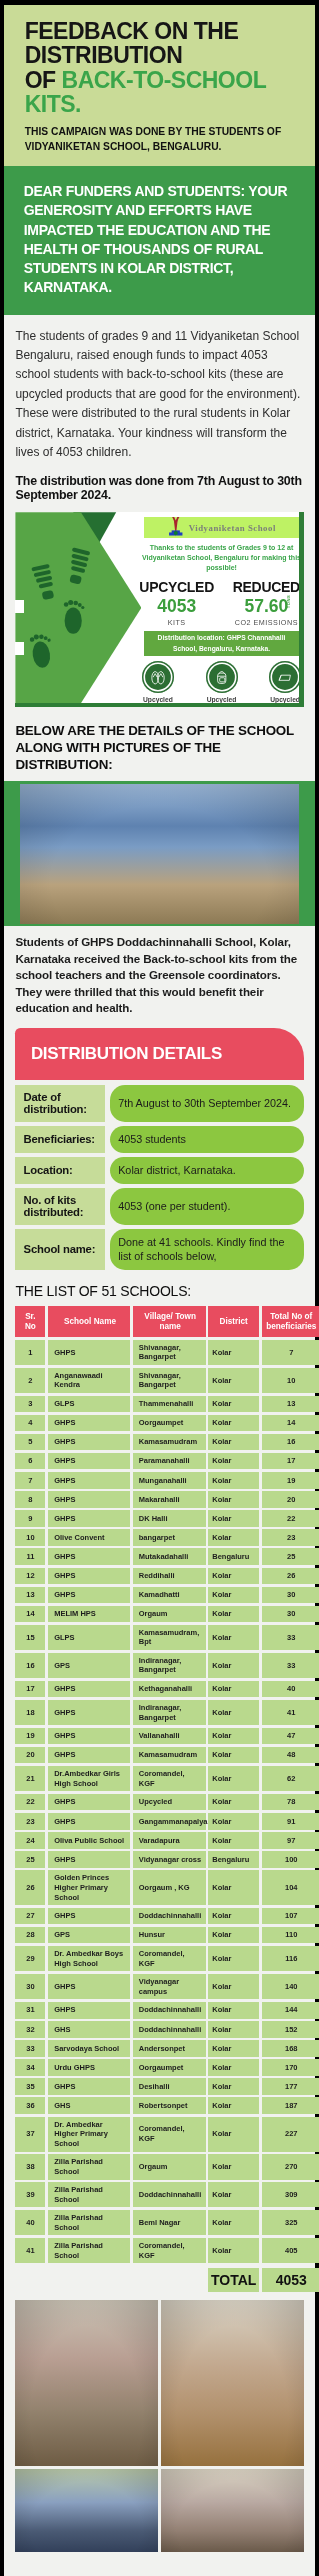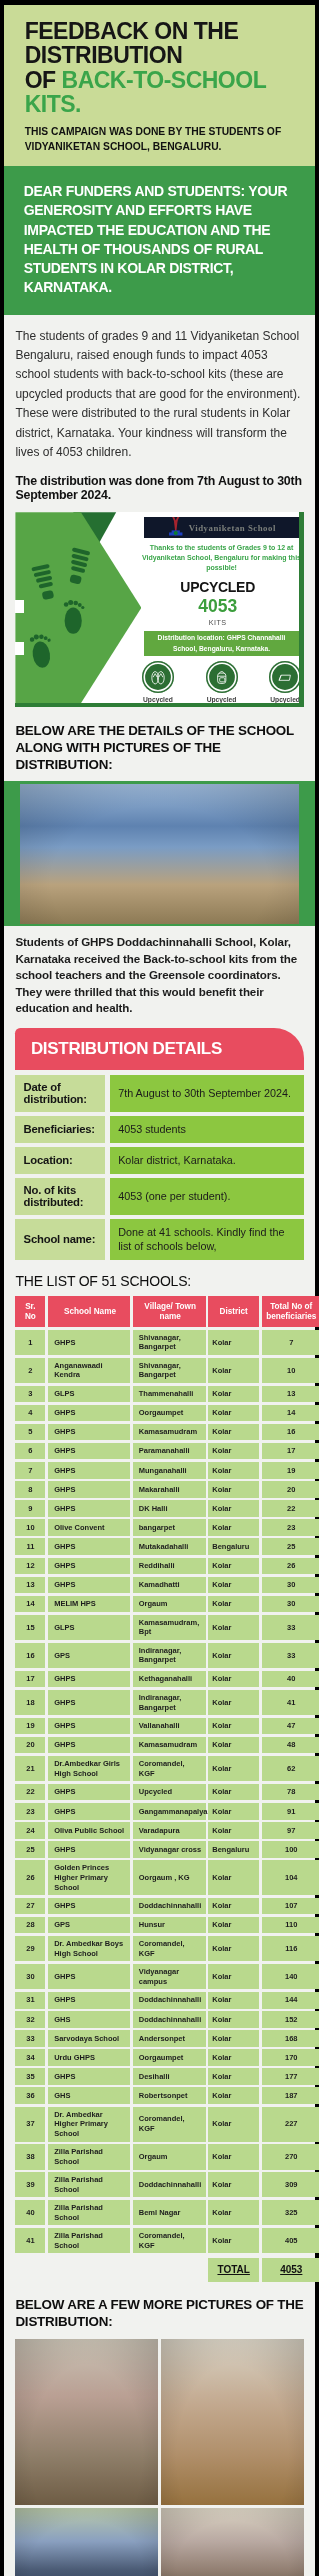--- a/index.html
+++ b/index.html
@@ -40,21 +40,21 @@
   .arrow-side{position:absolute;left:0;top:0;bottom:0;width:126px;}
   .arrow-dark{position:absolute;left:0;top:0;width:100%;height:100%;
     background:var(--arrow-dark);clip-path:polygon(46% 0,80% 0,58% 26%,46% 12%);}
   .arrow-main{position:absolute;left:0;top:0;width:100%;height:100%;
     background:var(--arrow-green);clip-path:polygon(0 0,52% 0,100% 50%,52% 100%,0 100%);}
   .notch{position:absolute;left:0;width:8.2px;height:13.4px;background:#fff;}
   .n1{top:46%;} .n2{top:68%;}
   .footprints{position:absolute;left:0;top:0;width:100%;height:100%;}
 
   .info-right{position:absolute;left:129px;right:0;top:0;bottom:0;display:flex;flex-direction:column;align-items:center;padding-top:5.2px;}
-  .logo-box{background:#0f172a;width:155px;height:32px;display:flex;align-items:center;justify-content:center;gap:4.1px;}
+  .logo-box{background:#bef264;width:155px;height:32px;display:flex;align-items:center;justify-content:center;gap:4.1px;}
   .logo-text{font-family:"Liberation Serif",serif;color:#7b7f7b;font-weight:700;font-size:8.8px;letter-spacing:0.5px;}
   .thanks{margin-top:5.2px;width:160px;text-align:center;color:var(--accent-green);font-weight:800;font-size:7px;line-height:1.45;}
   .stats{margin-top:5.2px;display:flex;align-items:flex-end;}
   .stat{width:82px;text-align:center;}
   .stat .lab{font-size:14px;font-weight:800;color:#151515;letter-spacing:-0.3px;}
   .stat .num{font-size:17.5px;font-weight:800;color:#3c9e3d;margin-top:1px;position:relative;display:inline-block;}
   .stat .tons{position:absolute;right:-7.2px;top:3.1px;font-size:4.1px;font-weight:700;color:#3c9e3d;transform:rotate(-90deg);letter-spacing:0.5px;}
   .stat .unit{font-size:7.2px;color:#4c4c4c;letter-spacing:0.5px;margin-top:1px;}
   .stat-divider{width:1.5px;background:#2e7d36;margin:2.1px 3.1px 0 3.1px;}
   .loc-banner{margin-top:4.1px;background:#61a83f;color:#fff;width:100%;text-align:center;font-size:6.7px;font-weight:600;line-height:1.5;padding:2.6px 7.2px;}
@@ -66,38 +66,38 @@
   
   .sec-heading{font-size:13.4px;font-weight:800;color:#0e0e0e;line-height:1.3;letter-spacing:-0.2px;margin-top:14.4px;}
 
   
   .photo-band{background:var(--dark-banner);margin:7.2px -11.3px 0 -11.3px;padding:2.6px 15.5px;}
   .photo{width:100%;position:relative;overflow:hidden;}
   .photo:after{content:"";position:absolute;inset:0;background:radial-gradient(ellipse at 50% 70%, rgba(0,0,0,0) 55%, rgba(0,0,0,0.18) 100%);}
   .caption{font-size:11.6px;font-weight:700;color:#1c1c1c;line-height:1.42;margin-top:8.2px;letter-spacing:-0.1px;}
 
   
-  .red-head{margin-top:11.3px;background:var(--red-header);border-radius:5.2px 30px 0 0;height:42px;display:flex;align-items:center;padding-left:15.5px;}
+  .red-head{margin-top:11.3px;background:var(--red-header);border-radius:5.2px 30px 0 0;height:52px;display:flex;align-items:center;padding-left:15.5px;}
   .red-head span{color:#fff;font-size:17px;font-weight:800;letter-spacing:-0.3px;}
   .dd-table{margin-top:5.2px;display:flex;flex-direction:column;gap:4.6px;}
   .dd-row{display:flex;gap:4.6px;}
   .dd-label{width:90px;background:var(--label-cell);display:flex;align-items:center;padding:6.2px 8.2px;font-size:11.3px;font-weight:800;color:#141414;letter-spacing:-0.2px;}
-  .dd-value{flex:1;background:var(--value-cell);display:flex;align-items:center;padding:6.2px 8.2px;font-size:10.8px;font-weight:500;color:#1b1b1b;line-height:1.3;}
+  .dd-value{flex:1;background:var(--value-cell);display:flex;align-items:center;padding:6.2px 8.2px;font-size:10.8px;font-weight:500;color:#1b1b1b;line-height:1.3;border-radius:15px;}
 
   
   .list-heading{font-size:14px;font-weight:400;color:#0e0e0e;margin-top:13.4px;letter-spacing:-0.2px;}
   .sch-table{margin-top:7.2px;display:flex;flex-direction:column;gap:2.6px;}
   .sch-row{display:grid;grid-template-columns:30px 82px 73px 51px 59px;gap:2.6px;}
   .sch-cell{background:var(--table-cell);font-size:7.5px;font-weight:700;color:#1d1d1d;display:flex;align-items:center;padding:3.1px 4.1px;line-height:1.28;min-height:16.5px;}
   .sch-row .c0{justify-content:center;}
   .sch-row .c1,.sch-row .c2{padding-left:6.2px;}
   .sch-row .c4{justify-content:center;}
   .sch-head .sch-cell{background:var(--red-header);color:#fff;font-size:8.2px;font-weight:800;justify-content:center;text-align:center;min-height:31px;line-height:1.2;}
   .total-row{display:grid;grid-template-columns:30px 82px 73px 51px 59px;gap:2.6px;margin-top:4.1px;}
-  .total-cell{background:var(--table-cell);font-size:10px;font-weight:800;color:#111;display:flex;align-items:center;justify-content:center;min-height:24px;text-decoration:underline;}
+  .total-cell{background:var(--table-cell);font-size:14px;font-weight:800;color:#111;display:flex;align-items:center;justify-content:center;min-height:24px;}
   .tc-spacer{background:transparent;}
 
   
   .photo-grid{display:flex;flex-direction:column;gap:3.1px;margin-top:8.2px;}
   .pg-row{display:flex;gap:3.1px;}
   .pg-row .photo{flex:1;}
 </style>
 </head>
 <body>
 
@@ -175,20 +175,25 @@
           </div>
           <div class="thanks">Thanks to the students of Grades 9 to 12 at Vidyaniketan School, Bengaluru  for making this possible!</div>
 
           <div class="stats">
             <div class="stat">
               <div class="lab">UPCYCLED</div>
               <div class="num">4053</div>
               <div class="unit">KITS</div>
             </div>
             <div class="stat-divider"></div>
+            <div class="stat">
+              <div class="lab">REDUCED</div>
+              <div class="num"><span>57.60</span><span class="tons">TONS</span></div>
+              <div class="unit">CO2 EMISSIONS</div>
+            </div>
           </div>
 
           <div class="loc-banner">Distribution location: GHPS Channahalli School, Bengaluru, Karnataka.</div>
 
           <div class="icons-row">
             <div class="icon-col">
               <div class="circle-icon">
                 <svg width="17.5" height="17.5" viewBox="0 0 34 34" fill="none" stroke="#fff" stroke-width="1.6">
                   <ellipse cx="12" cy="17" rx="6.5" ry="12"></ellipse>
                   <path d="M12 9 L8 16 M12 9 L16 16"></path>
@@ -559,21 +564,20 @@
       </div>
 
       <div class="total-row">
         <div class="tc-spacer"></div>
           <div class="tc-spacer"></div>
           <div class="tc-spacer"></div>
         <div class="total-cell">TOTAL</div>
         <div class="total-cell">4053</div>
       </div>
 
-      <h2 class="sec-heading">BELOW ARE A FEW MORE PICTURES OF THE DISTRIBUTION:</h2>
 
       <div class="photo-grid">
           <div class="pg-row">
             <div class="photo" style="height: 166px; background: linear-gradient(rgb(201, 194, 180) 0%, rgb(185, 159, 147) 35%, rgb(143, 127, 106) 70%, rgb(110, 92, 68) 100%);"></div>
             <div class="photo" style="height: 166px; background: linear-gradient(rgb(216, 210, 196) 0%, rgb(194, 168, 142) 40%, rgb(176, 143, 106) 70%, rgb(150, 113, 62) 100%);"></div>
           </div>
           <div class="pg-row">
             <div class="photo" style="height: 83px; background: linear-gradient(rgb(185, 201, 169) 0%, rgb(138, 160, 192) 40%, rgb(74, 90, 116) 75%, rgb(50, 64, 90) 100%);"></div>
             <div class="photo" style="height: 83px; background: linear-gradient(rgb(217, 210, 194) 0%, rgb(185, 169, 162) 40%, rgb(146, 127, 114) 75%, rgb(106, 90, 74) 100%);"></div>
           </div>

